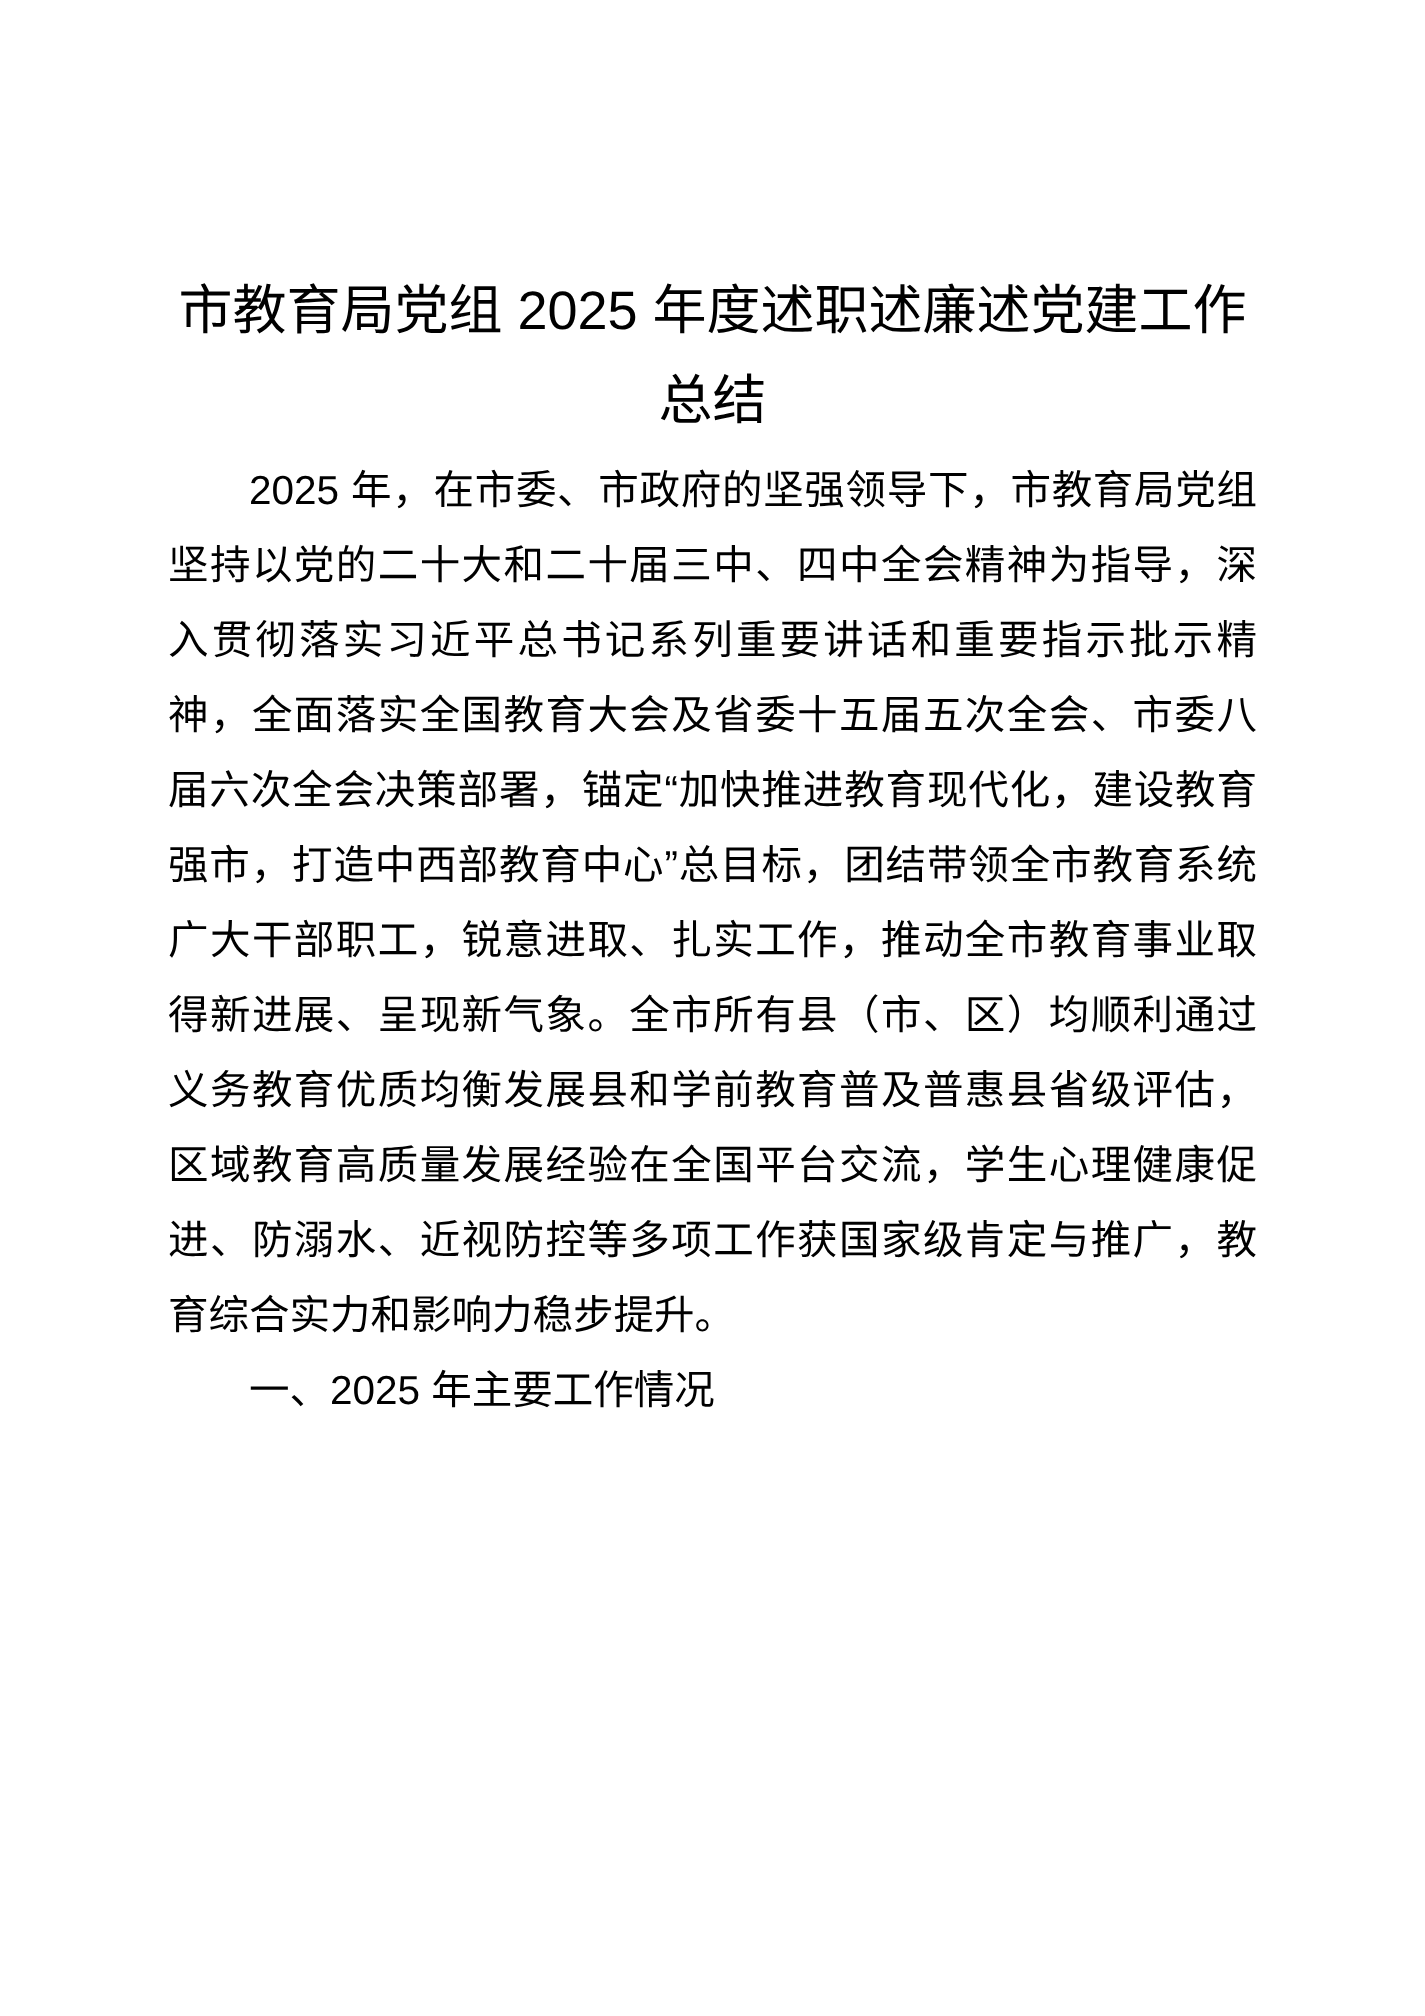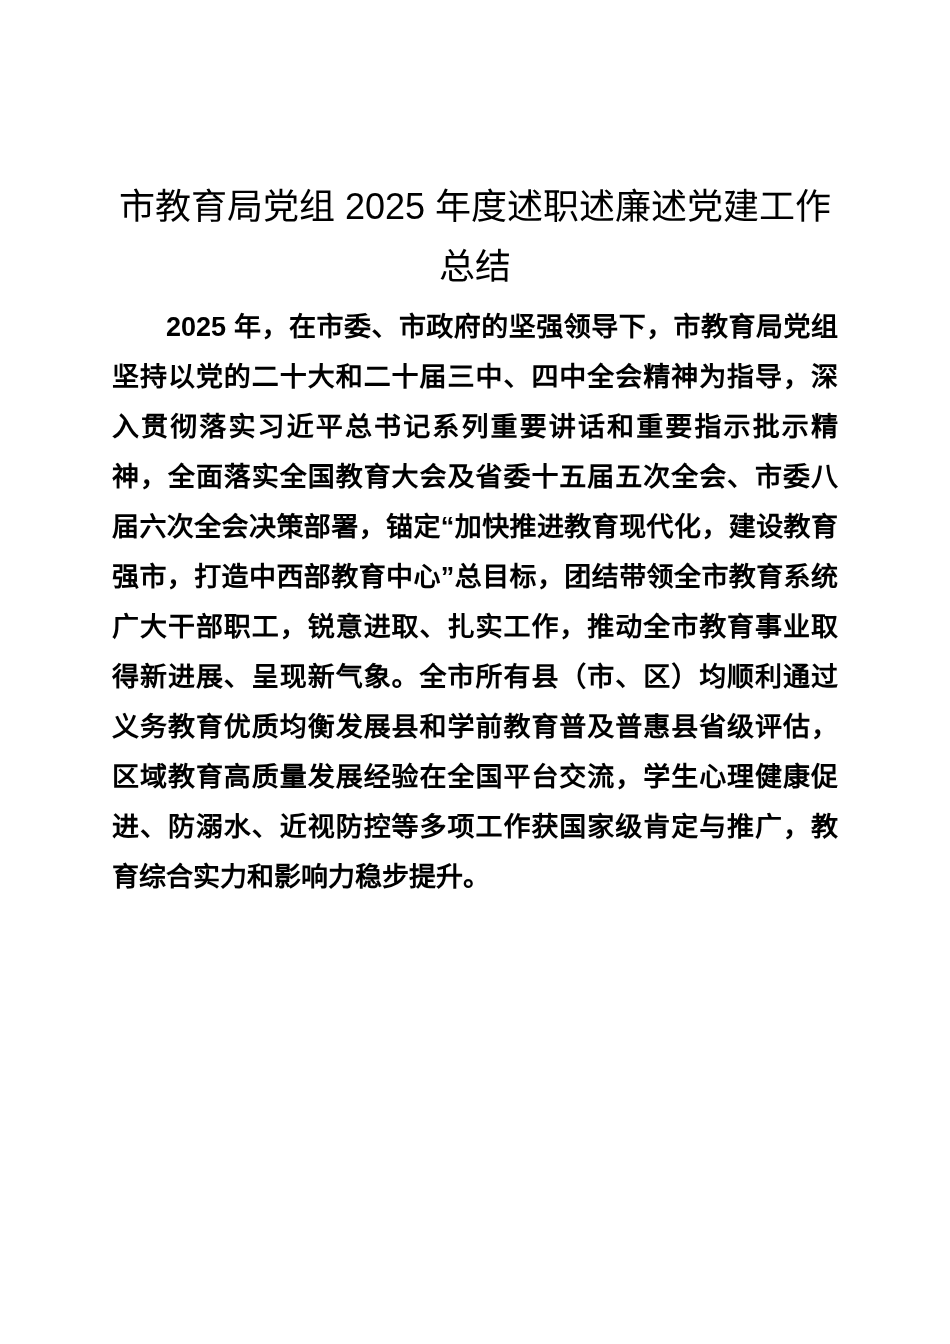--- a/index.html
+++ b/index.html
@@ -33,25 +33,25 @@
   .doc-paragraph {
     margin: 0;
     font-size: 27px;
     line-height: 50px;
     text-align: justify;
     text-justify: inter-ideograph;
     text-indent: 2em;
     word-break: break-all;
     overflow-wrap: break-word;
     color: #000000;
-    font-weight: bold;
   }
 </style>
 </head>
 <body>
 
 <div class="page">
   <h1 class="doc-title">市教育局党组 2025 年度述职述廉述党建工作总结</h1>
 
   <p class="doc-paragraph">2025 年，在市委、市政府的坚强领导下，市教育局党组坚持以党的二十大和二十届三中、四中全会精神为指导，深入贯彻落实习近平总书记系列重要讲话和重要指示批示精神，全面落实全国教育大会及省委十五届五次全会、市委八届六次全会决策部署，锚定“加快推进教育现代化，建设教育强市，打造中西部教育中心”总目标，团结带领全市教育系统广大干部职工，锐意进取、扎实工作，推动全市教育事业取得新进展、呈现新气象。全市所有县（市、区）均顺利通过义务教育优质均衡发展县和学前教育普及普惠县省级评估，区域教育高质量发展经验在全国平台交流，学生心理健康促进、防溺水、近视防控等多项工作获国家级肯定与推广，教育综合实力和影响力稳步提升。</p>
 
+  <p class="doc-paragraph">一、2025 年主要工作情况</p>
 
 </div>
 
 </body></html>

